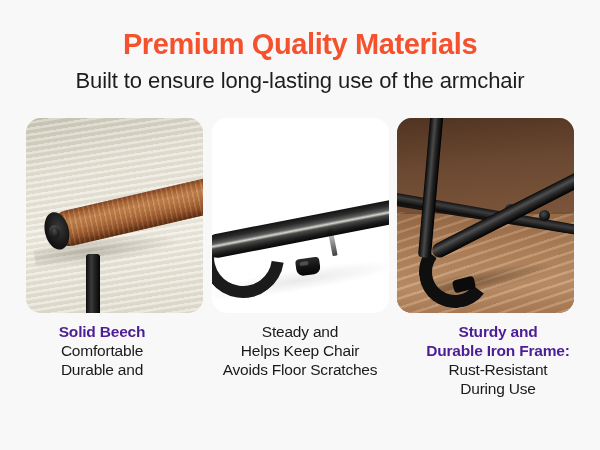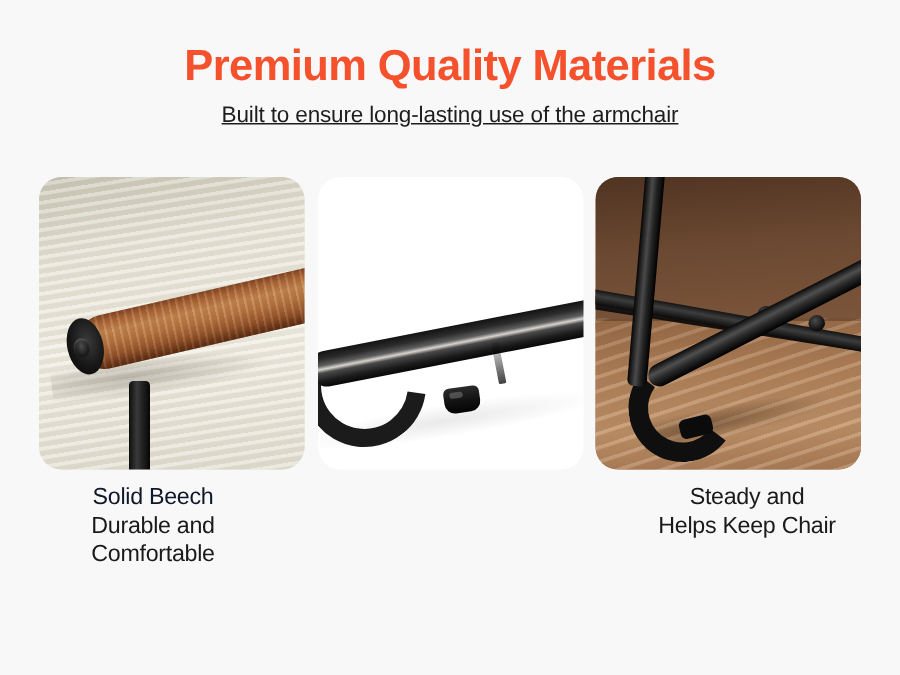--- a/index.html
+++ b/index.html
@@ -11,22 +11,22 @@
   }
   .page{position:relative;width:600px;height:450px;}
 
   
   .header{padding-top:29px;text-align:center;}
   .title{
     font-size:29px;font-weight:bold;color:#f4512c;
     letter-spacing:-0.4px;line-height:1.05;margin:0;
   }
   .subtitle{
-    font-size:15px;font-weight:normal;color:#1d1d1d;
-    margin:9px 0 0 0;line-height:1.15;letter-spacing:-0.1px;text-decoration:underline;
+    font-size:22px;font-weight:normal;color:#1d1d1d;
+    margin:9px 0 0 0;line-height:1.15;letter-spacing:-0.1px;
   }
 
   
   .cards{
     position:absolute;top:118px;left:26px;
     width:548px;height:195px;
     display:flex;justify-content:space-between;
   }
   .card{
     width:177px;height:195px;
@@ -184,21 +184,21 @@
     transform:rotate(-12deg);
   }
 
   
   .captions{
     position:absolute;top:322px;left:4px;width:592px;
     display:flex;justify-content:space-between;
   }
   .cap-col{width:196px;text-align:center;}
   .cap-head{
-    font-size:15.5px;font-weight:normal;color:#0f172a;
+    font-size:15.5px;font-weight:bold;color:#4c1d95;
     line-height:1.23;letter-spacing:-0.2px;margin:0;text-align:center;
   }
   .cap-body{
     font-size:15.5px;font-weight:normal;color:#1a1a1a;
     line-height:1.23;letter-spacing:-0.2px;margin:0;
   }
 </style>
 </head>
 <body>
 
@@ -249,25 +249,32 @@
       <div class="legDiag"></div>
       <div class="glide"></div>
     </div>
 
   </div>
 
   <div class="captions">
 
     <div class="cap-col">
       <p class="cap-head">Solid Beech</p>
+      <p class="cap-body">Comfortable</p>
       <p class="cap-body">Durable and</p>
-      <p class="cap-body">Comfortable</p>
     </div>
 
     <div class="cap-col">
       <p class="cap-body">Steady and</p>
       <p class="cap-body">Helps Keep Chair</p>
-    </div>
-
+      <p class="cap-body">Avoids Floor Scratches</p>
+    </div>
+
+    <div class="cap-col">
+      <p class="cap-head">Sturdy and</p>
+      <p class="cap-head">Durable Iron Frame:</p>
+      <p class="cap-body">Rust-Resistant</p>
+      <p class="cap-body">During Use</p>
+    </div>
 
   </div>
 
 </div>
 
 </body></html>

